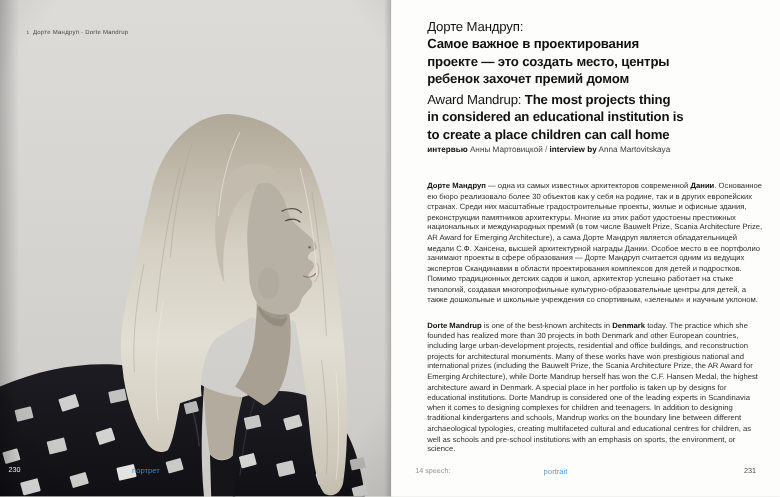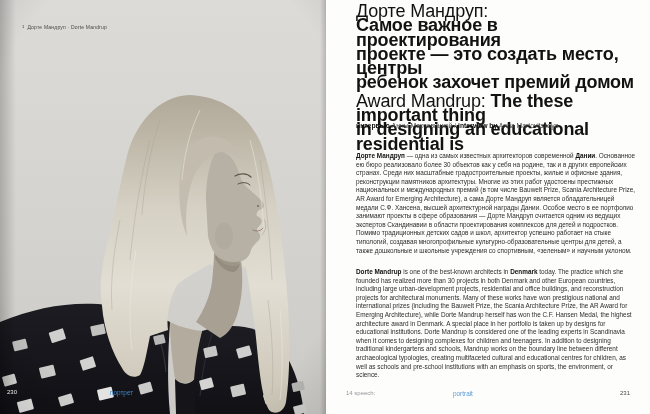--- a/index.html
+++ b/index.html
@@ -19,21 +19,21 @@
   }
 
   
   .running-head { position:absolute; left:22px; top:24px; font-size:5px; letter-spacing:.2px; color:#474745; }
   .running-head .marker { font-size:4px; vertical-align:top; margin-right:3px; color:#2f2f2d; }
   .pagenum-left { position:absolute; left:7px; top:389px; font-size:6px; color:#e9e9e7; }
   .rubric-ru { position:absolute; left:110px; top:389px; font-size:6.4px; color:#3d86c7; }
 
   
   .col { position:absolute; left:30px; width:282px; }
-  .title-block { top:4px; font-size:18px; line-height:14.3px; color:#121212; letter-spacing:-.15px; }
+  .title-block { top:16px; font-size:11px; line-height:14.3px; color:#121212; letter-spacing:-.15px; }
   .t-intro { font-weight:400; }
   .t-bold, .t-bold-inline { font-weight:700; }
   .t-en { margin-top:4px; }
 
   .byline { top:122px; font-size:6.8px; color:#3c3c3a; }
   .byline b { color:#0f0f0f; }
   .byline .sep { color:#6b6b69; }
 
   .body { font-size:6.4px; line-height:8.6px; color:#2d2d2b; }
   .body b { color:#0f0f0f; }
@@ -173,22 +173,23 @@
   <div class="gutter"></div>
 
   <div class="page page-right">
 
     <div class="col title-block">
       <div class="t-intro">Дорте Мандруп:</div>
       <div class="t-bold">Самое важное в проектирования</div>
       <div class="t-bold">проекте — это создать место, центры</div>
       <div class="t-bold">ребенок захочет премий домом</div>
       <div class="t-en">
-        <span class="t-intro">Award Mandrup: </span><span class="t-bold-inline">The these important thing</span><br>
-        <span class="t-bold-inline">in designing an educational residential is</span><br>
+        <span class="t-intro">Award Mandrup: </span><span class="t-bold-inline">The most projects thing</span><br>
+        <span class="t-bold-inline">in considered an educational institution is</span><br>
+        <span class="t-bold-inline">to create a place children can call home</span>
       </div>
     </div>
 
     <div class="col byline">
       <b>интервью</b>
       <span>Анны Мартовицкой</span>
       <span class="sep">/</span>
       <b>interview by</b>
       <span>Anna Martovitskaya</span>
     </div>

